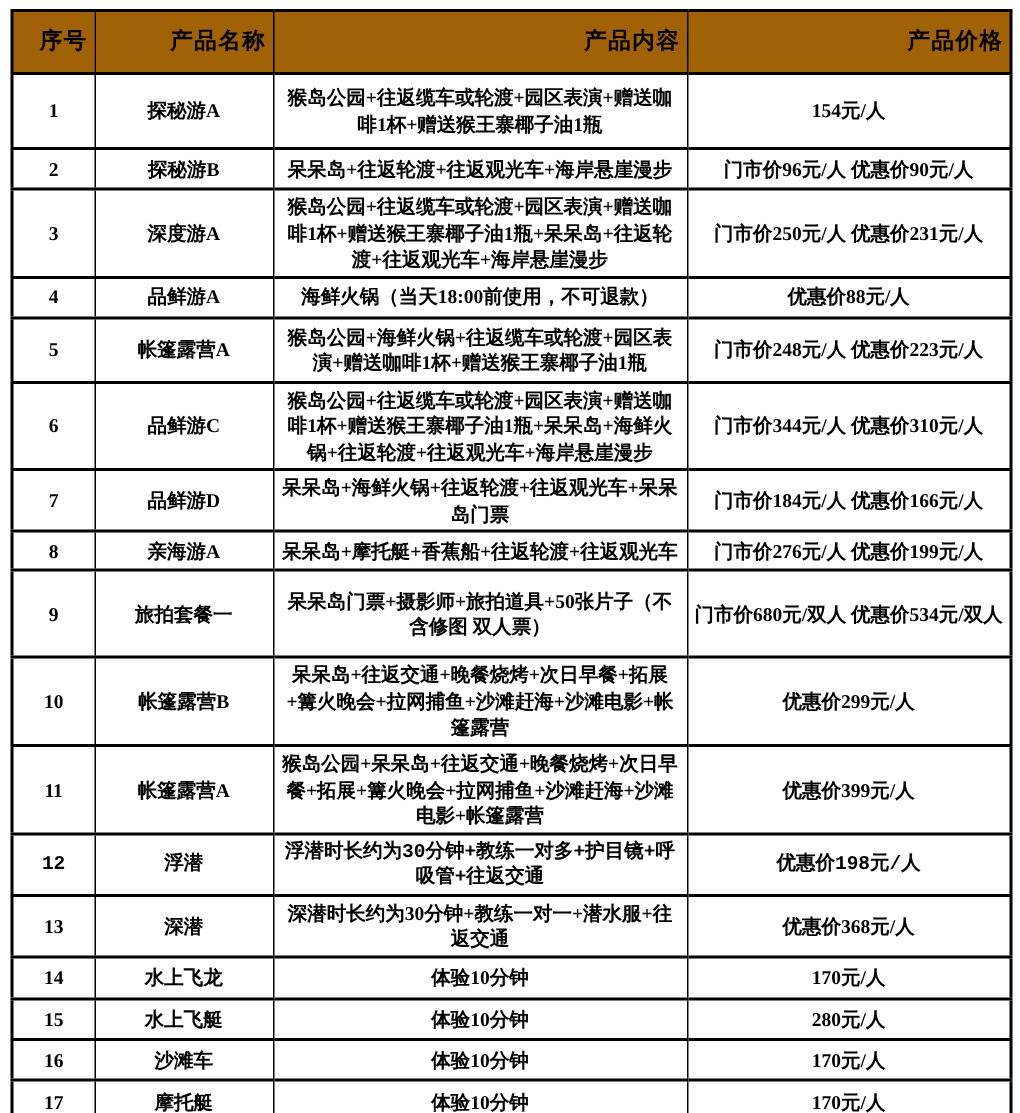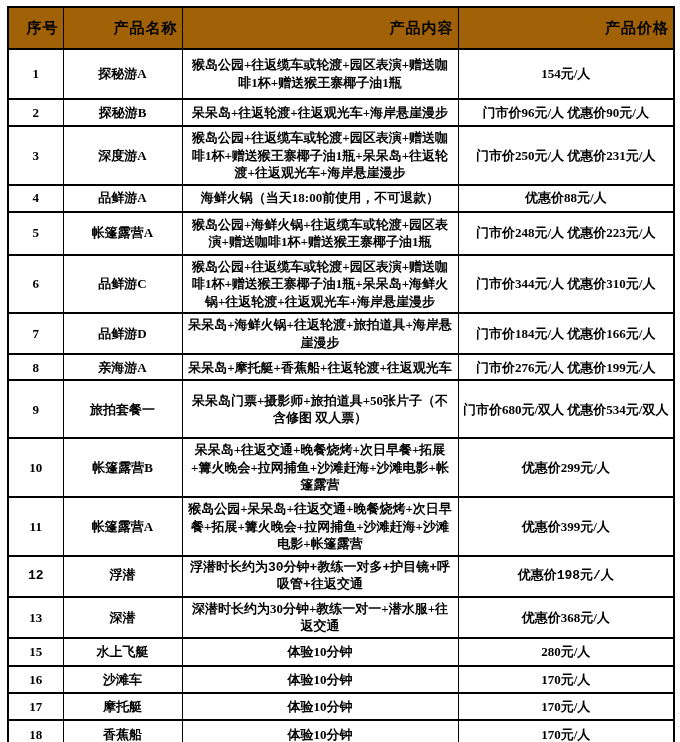--- a/index.html
+++ b/index.html
@@ -127,21 +127,21 @@
         </tr>
         <tr>
           <td>6</td>
           <td>品鲜游C</td>
           <td>猴岛公园+往返缆车或轮渡+园区表演+赠送咖啡1杯+赠送猴王寨椰子油1瓶+呆呆岛+海鲜火锅+往返轮渡+往返观光车+海岸悬崖漫步</td>
           <td>门市价344元/人 优惠价310元/人</td>
         </tr>
         <tr>
           <td>7</td>
           <td>品鲜游D</td>
-          <td>呆呆岛+海鲜火锅+往返轮渡+旅拍道具+海岸悬崖漫步</td>
+          <td>呆呆岛+海鲜火锅+往返轮渡+往返观光车+呆呆岛门票</td>
           <td>门市价184元/人 优惠价166元/人</td>
         </tr>
         <tr>
           <td>8</td>
           <td>亲海游A</td>
           <td>呆呆岛+摩托艇+香蕉船+往返轮渡+往返观光车</td>
           <td>门市价276元/人 优惠价199元/人</td>
         </tr>
         <tr>
           <td>9</td>
@@ -165,20 +165,26 @@
           <td>12</td>
           <td>浮潜</td>
           <td>浮潜时长约为30分钟+教练一对多+护目镜+呼吸管+往返交通</td>
           <td>优惠价198元/人</td>
         </tr>
         <tr>
           <td>13</td>
           <td>深潜</td>
           <td>深潜时长约为30分钟+教练一对一+潜水服+往返交通</td>
           <td>优惠价368元/人</td>
+        </tr>
+        <tr>
+          <td>14</td>
+          <td>水上飞龙</td>
+          <td>体验10分钟</td>
+          <td>170元/人</td>
         </tr>
         <tr>
           <td>15</td>
           <td>水上飞艇</td>
           <td>体验10分钟</td>
           <td>280元/人</td>
         </tr>
         <tr>
           <td>16</td>
           <td>沙滩车</td>

